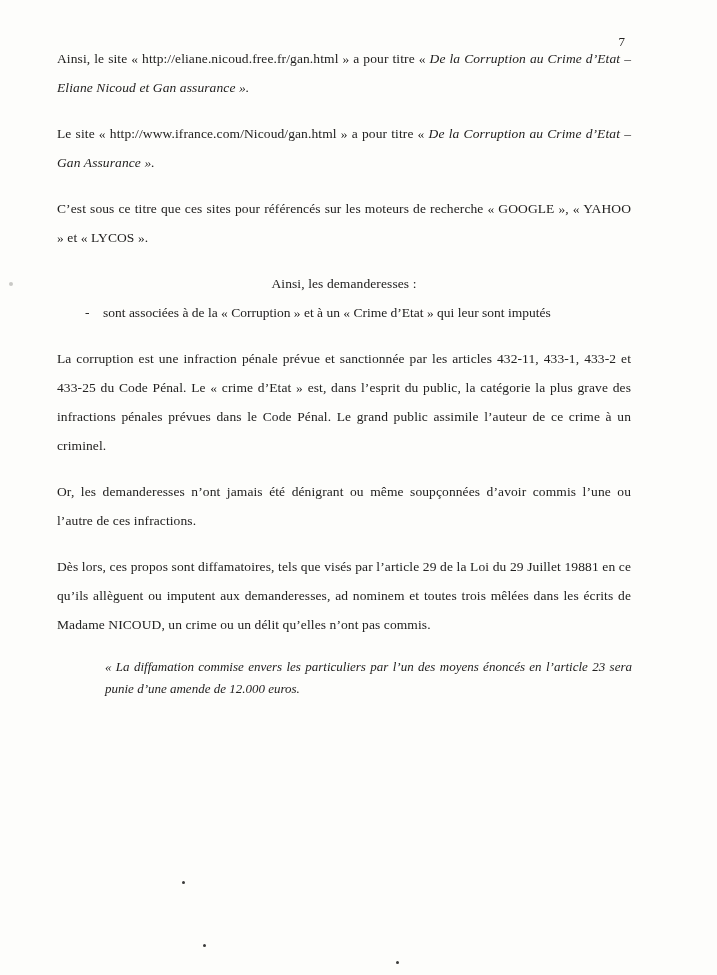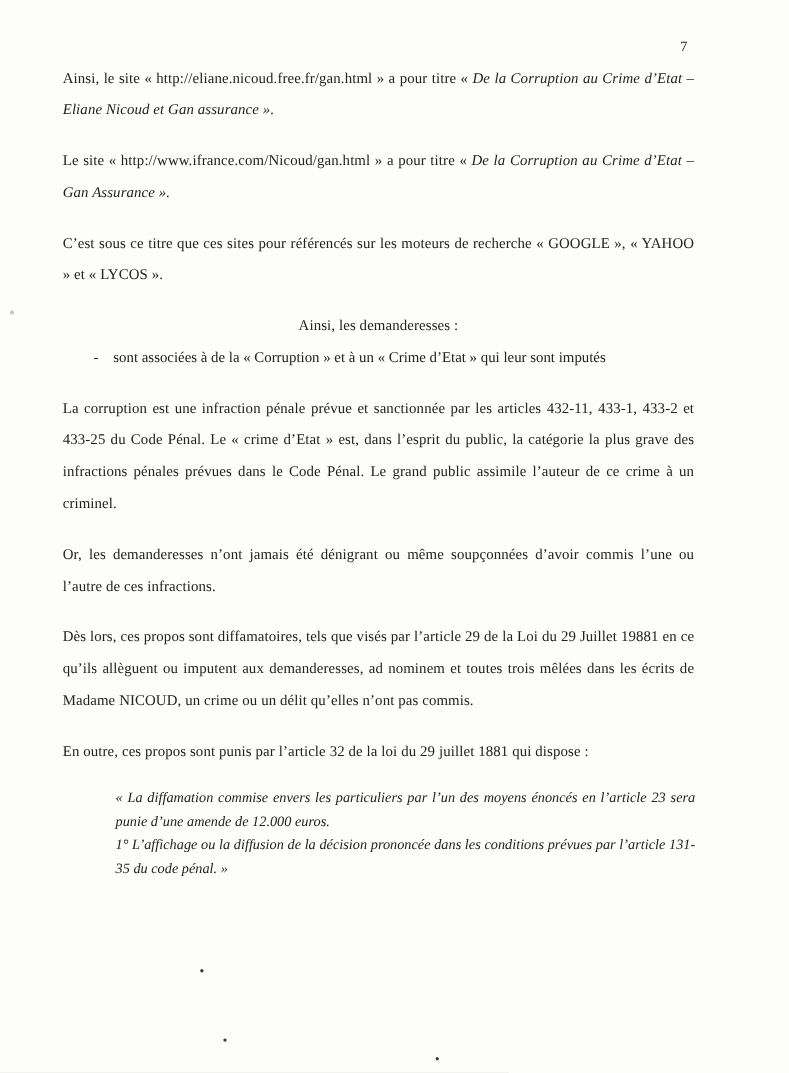--- a/index.html
+++ b/index.html
@@ -16,21 +16,21 @@
   .page-number {
     position: absolute;
     top: 34px;
     right: 92px;
     font-size: 13px;
     line-height: 16px;
   }
   .content {
     position: absolute;
     left: 57px;
-    top: 56px;
+    top: 44px;
     width: 574px;
   }
   .para {
     margin: 0 0 17px 0;
     font-size: 13.5px;
     line-height: 29px;
     text-align: justify;
     letter-spacing: 0.1px;
   }
   .para.no-justify { text-align: left; }
@@ -88,25 +88,23 @@
       <span class="marker">-</span>
       <span>sont associées à de la « Corruption » et à un « Crime d’Etat » qui leur sont imputés</span>
     </div>
 
     <p class="para">La corruption est une infraction pénale prévue et sanctionnée par les articles 432-11, 433-1, 433-2 et 433-25 du Code Pénal. Le « crime d’Etat » est, dans l’esprit du public, la catégorie la plus grave des infractions pénales prévues dans le Code Pénal. Le grand public assimile l’auteur de ce crime à un criminel.</p>
 
     <p class="para">Or, les demanderesses n’ont jamais été dénigrant ou même soupçonnées d’avoir commis l’une ou l’autre de ces infractions.</p>
 
     <p class="para"><span>Dès lors, ces propos sont diffamatoires, tels que visés par l’article 29 de la Loi du 29 Juillet 19881 en ce qu’ils allèguent ou imputent aux demanderesses, </span><span class="italic">ad nominem</span><span> et toutes trois mêlées dans les écrits de Madame NICOUD, un crime ou un délit qu’elles n’ont pas commis.</span></p>
 
-    <p class="para no-justify">En outre, ces propos sont punis par l’article 32 de la loi du 29 juillet 1881 qui dispose :</p>
 
     <div class="quote">
       <p>« La diffamation commise envers les particuliers par l’un des moyens énoncés en l’article 23 sera punie d’une amende de 12.000 euros.</p>
-      <p>1° L’affichage ou la diffusion de la décision prononcée dans les conditions prévues par l’article 131-35 du code pénal. »</p>
     </div>
 
   </div>
 
   <span class="speck light" style="left:9px; top:282px;"></span>
   <span class="speck" style="left:182px; top:881px;"></span>
   <span class="speck" style="left:203px; top:944px;"></span>
   <span class="speck" style="left:396px; top:961px;"></span>
 
 </div>

